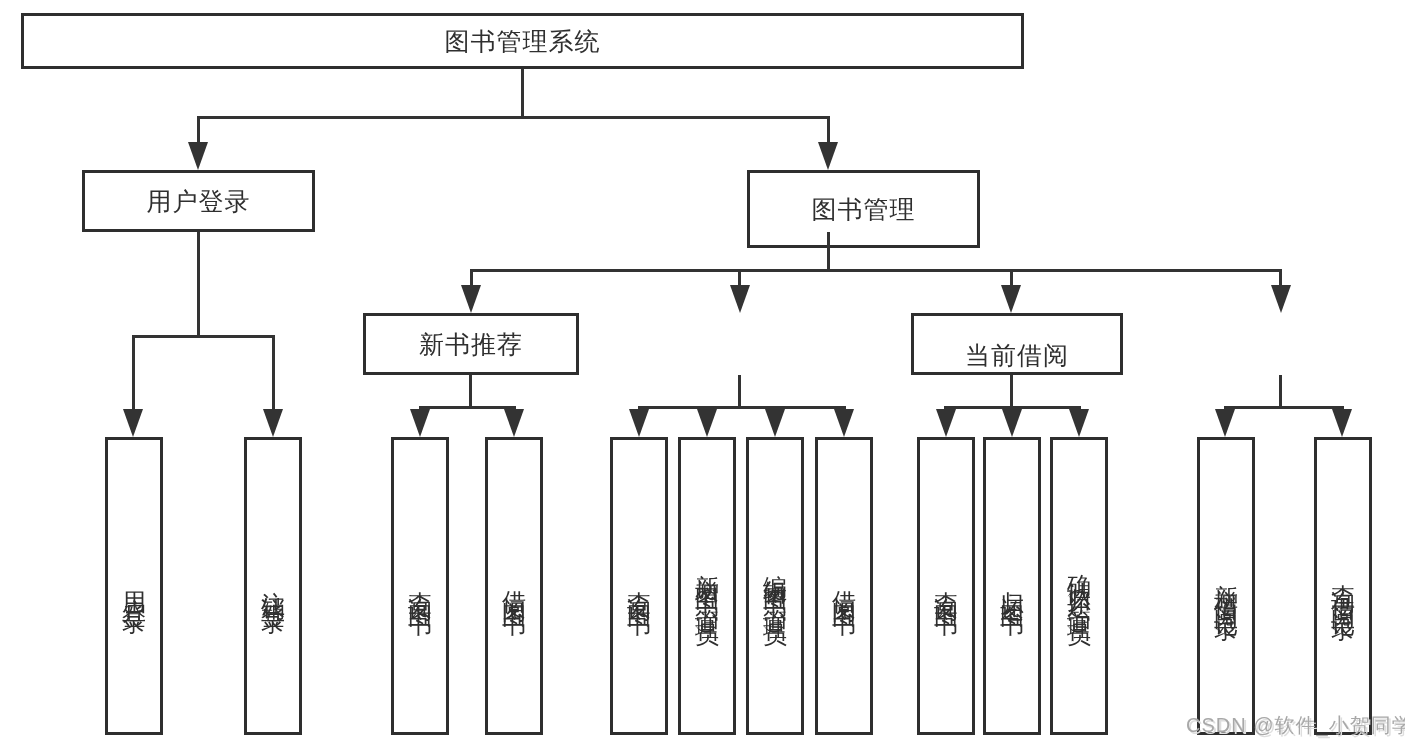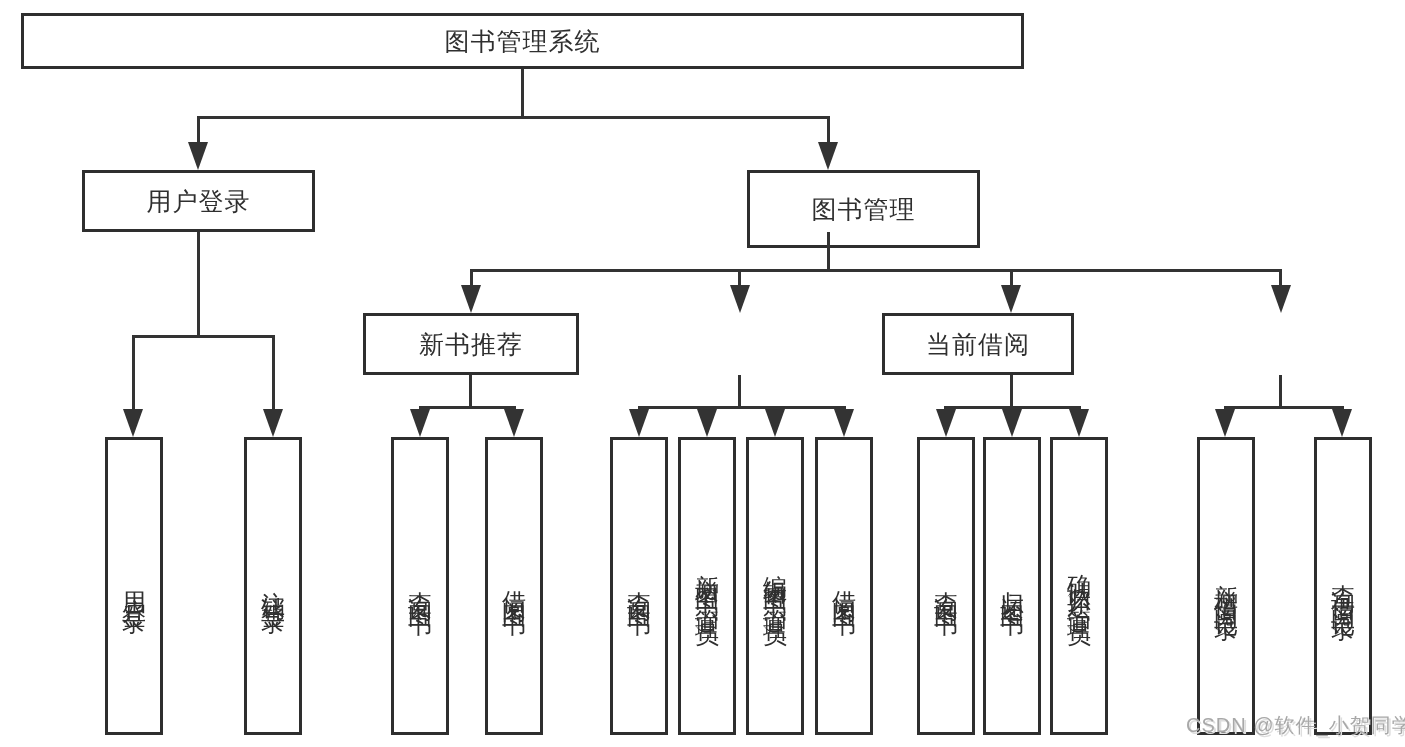--- a/index.html
+++ b/index.html
@@ -101,21 +101,21 @@
   <div class="vl" style="left:1010px;top:269px;height:20px;"></div>
   <div class="vl" style="left:1279px;top:269px;height:20px;"></div>
   <div class="ar" style="left:461px;top:285px;"></div>
   <div class="ar" style="left:730px;top:285px;"></div>
   <div class="ar" style="left:1001px;top:285px;"></div>
   <div class="ar" style="left:1271px;top:285px;"></div>
 
   <div class="box" style="left:363px;top:313px;width:216px;height:62px;justify-content:center;">
     <span>新书推荐</span>
   </div>
-  <div class="box" style="left:882px;top:313px;width:192px;height:62px;">
+  <div class="box" style="left:911px;top:313px;width:212px;height:62px;align-items:flex-end;">
     <span>当前借阅</span>
   </div>
 
   <div class="vl" style="left:469px;top:375px;height:34px;"></div>
   <div class="hl" style="left:419px;top:406px;width:97px;"></div>
   <div class="ar" style="left:410px;top:409px;"></div>
   <div class="ar" style="left:504px;top:409px;"></div>
 
   <div class="vl" style="left:738px;top:375px;height:34px;"></div>
   <div class="hl" style="left:638px;top:406px;width:208px;"></div>

